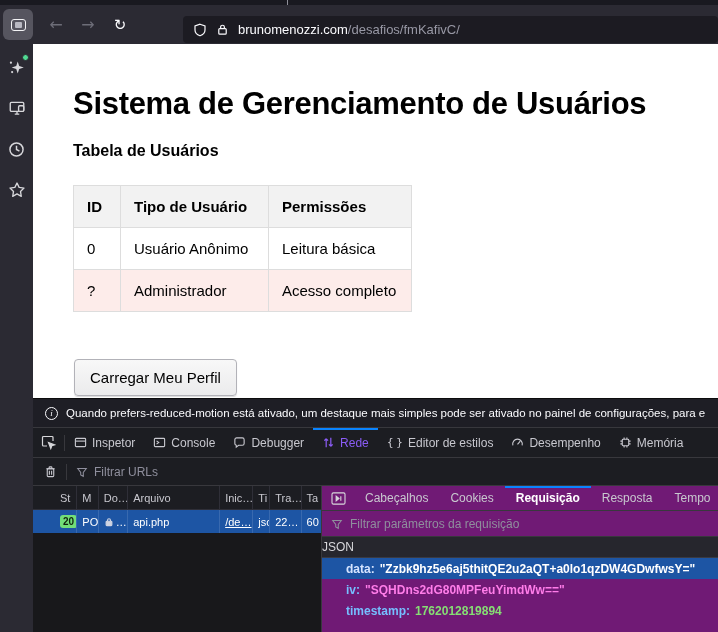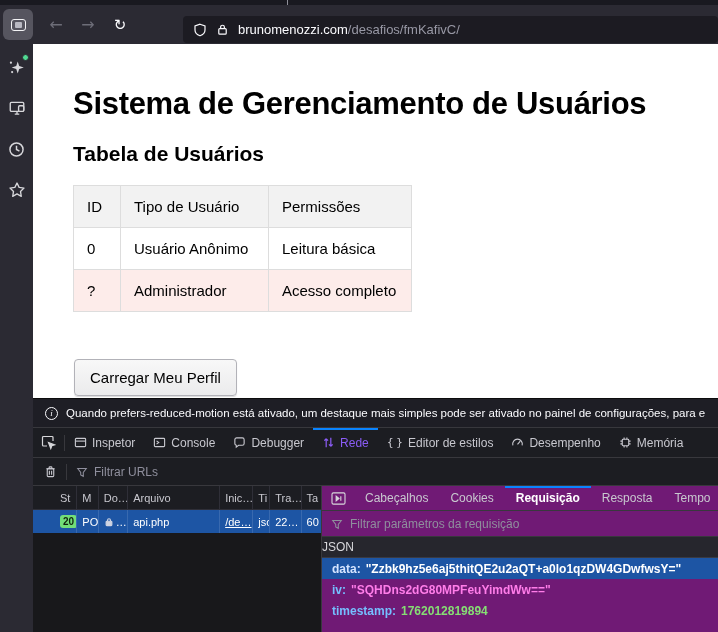--- a/index.html
+++ b/index.html
@@ -23,24 +23,24 @@
   .url-path { color:#9898a5; }
 
   
   .sidebar { position:absolute; left:0; top:44px; width:33px; height:588px; background:#2b2a33; display:flex; flex-direction:column; align-items:center; padding-top:13px; gap:21px; }
   .sideicon { position:relative; width:20px; height:20px; display:flex; align-items:center; justify-content:center; color:#d7d7db; }
   .greendot { position:absolute; right:-2px; top:-3px; width:7px; height:7px; border-radius:50%; background:#50d992; border:1px solid #2b2a33; }
 
   
   .page { position:absolute; left:33px; top:44px; width:685px; height:354px; background:#ffffff; overflow:hidden; color:#000; }
   .page h1 { position:absolute; left:40px; top:42px; font-size:31px; font-weight:bold; letter-spacing:-0.3px; }
-  .page h2 { position:absolute; left:40px; top:98px; font-size:21px; font-weight:bold; }
+  .page h2 { position:absolute; left:40px; top:98px; font-size:16px; font-weight:bold; }
   .utable { position:absolute; left:40px; top:141px; border-collapse:collapse; font-size:15px; }
   .utable th, .utable td { border:1px solid #dddddd; padding:12px 13px; text-align:left; white-space:nowrap; }
-  .utable th { background:#f2f2f2; font-weight:normal; }
+  .utable th { background:#f2f2f2; font-weight:bold; }
   .utable td.c-id, .utable th.c-id { width:47px; }
   .utable .c-tipo { width:148px; }
   .utable .c-perm { width:143px; }
   .utable tr.hl td { background:var(--row-highlight); }
   .loadbtn { position:absolute; left:41px; top:315px; height:37px; padding:0 15px; font-size:15px; font-family:"Liberation Sans", sans-serif; color:#000; background:linear-gradient(#f8f8f8,#ebebec); border:1px solid #b2b2b8; border-radius:4px; box-shadow:0 1px 1px rgba(0,0,0,.15); }
 
   
   .dt { color:#c8c8cf; font-size:12px; }
   .notice { position:absolute; left:33px; top:398px; width:685px; height:30px; background:#1e1e25; border-top:1px solid #0c0c0d; border-bottom:1px solid #38383d; display:flex; align-items:center; color:#fbfbfe; font-size:11.5px; white-space:nowrap; overflow:hidden; }
   .infoicon { flex:0 0 auto; width:13px; height:13px; margin:0 8px 0 12px; border:1px solid #fbfbfe; border-radius:50%; font-size:9px; line-height:11px; text-align:center; font-style:italic; font-family:"Liberation Serif", serif; }
@@ -72,21 +72,21 @@
 
   .details { position:absolute; left:322px; top:486px; width:396px; height:146px; background:#701a75; overflow:hidden; }
   .dtabs { height:25px; border-bottom:1px solid #38383d; display:flex; align-items:stretch; color:#c8c8cf; overflow:hidden; }
   .playbox { display:flex; align-items:center; padding:0 8px 0 9px; color:#d7d7db; }
   .dtab2 { position:relative; display:flex; align-items:center; padding:0 11px; white-space:nowrap; }
   .dtab2.active { color:#fff; font-weight:bold; }
   .dtab2.active::before { content:""; position:absolute; left:0; top:0; width:100%; height:2px; background:var(--accent-blue); }
   .dfilter { height:26px; border-bottom:1px solid #38383d; display:flex; align-items:center; color:#8f8f9d; }
   .dfilter .funnel { margin:0 7px 0 9px; }
   .jsonhead { height:21px; line-height:21px; background:#26262d; border-bottom:1px solid #3a3a42; color:#d7d7db; font-size:12px; }
-  .prow { height:21px; display:flex; align-items:center; padding-left:10px; font-size:12px; font-weight:600; white-space:nowrap; overflow:hidden; }
+  .prow { height:21px; display:flex; align-items:center; padding-left:24px; font-size:12px; font-weight:600; white-space:nowrap; overflow:hidden; }
   .prow .pkey { margin-right:5px; color:var(--json-key); }
   .prow.sel { background:var(--selection-blue); }
   .prow.sel .pkey { color:#d5e4ff; }
   .prow.sel .pval { color:#ffffff; }
   .pval.str { color:var(--json-string); }
   .pval.num { color:var(--json-number); }
 
   svg.ic { display:block; }
 </style>
 </head>

